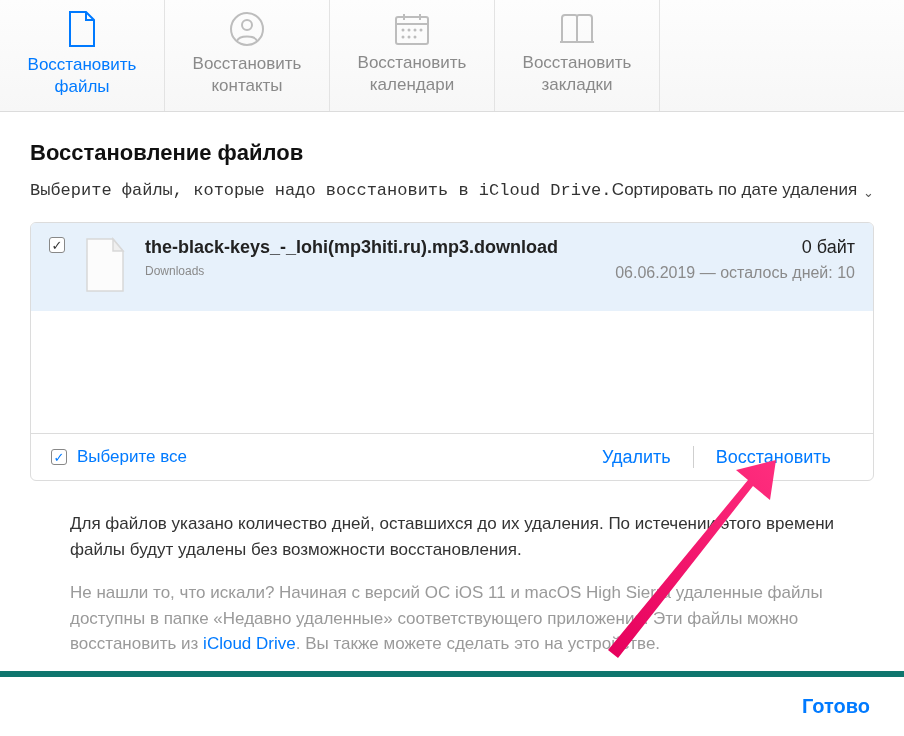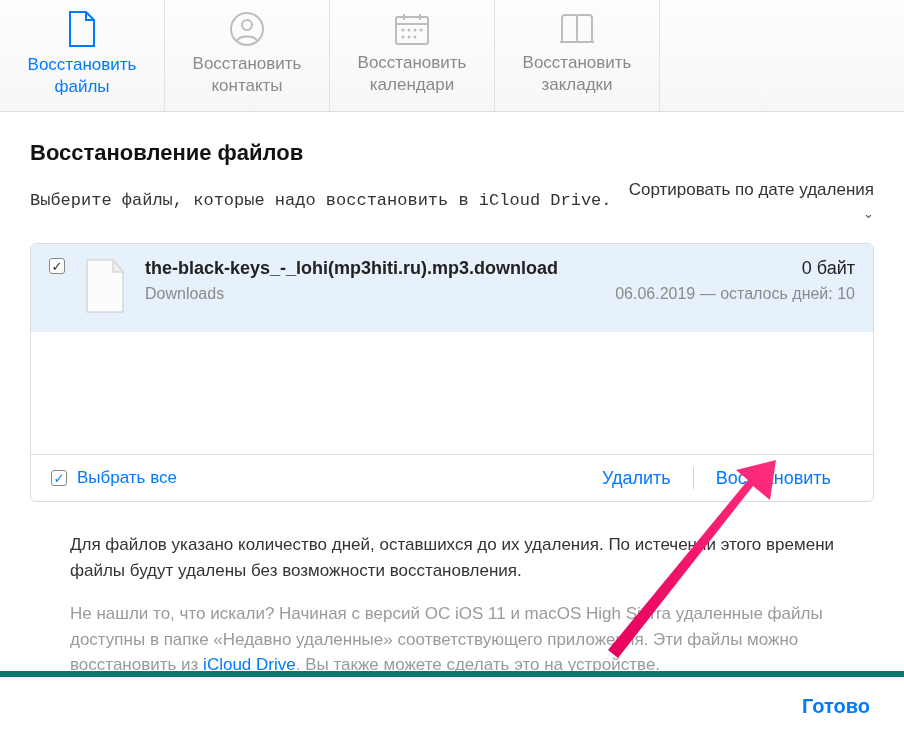--- a/index.html
+++ b/index.html
@@ -62,21 +62,20 @@
       font-size: 17px;
       font-family: Liberation Mono, monospace;
     }
     .sort {
       display: flex;
       align-items: flex-end;
       gap: 6px;
       color: #333;
       font-size: 17px;
       cursor: pointer;
-      flex-direction: column;
     }
     .sort .chev {
       font-size: 13px;
       color: #555;
     }
     .file-row {
       display: flex;
       align-items: flex-start;
       padding: 14px 18px 18px 18px;
       background: #e7f1fb;
@@ -114,21 +113,21 @@
       flex: 1;
       min-width: 0;
     }
     .file-name {
       font-size: 18px;
       font-weight: 600;
       color: #222;
       margin-bottom: 6px;
     }
     .file-loc {
-      font-size: 16px;
+      font-size: 12px;
       color: #8a8a8a;
     }
     .file-right {
       text-align: right;
       flex-shrink: 0;
     }
     .file-size {
       font-size: 18px;
       color: #222;
       margin-bottom: 6px;
@@ -307,21 +306,21 @@
         <div class="file-right">
           <div class="file-size">0 байт</div>
           <div class="file-date">06.06.2019 — осталось дней: 10</div>
         </div>
       </div>
     </div>
     <div class="divider"></div>
     <div class="bar-inner">
       <div class="select-all">
         <div class="checkbox blue checked"></div>
-        <span>Выбрать все</span>
+        <span>Выберите все</span>
       </div>
       <div class="bar-spacer"></div>
       <button class="bar-btn">Удалить</button>
       <div class="bar-sep"></div>
       <button class="bar-btn">Восстановить</button>
     </div>
   </div>
 
   <div class="footer-text">
     <p class="footer-para1">Для файлов указано количество дней, оставшихся до их удаления. По истечении этого времени файлы будут удалены без возможности восстановления.</p>

